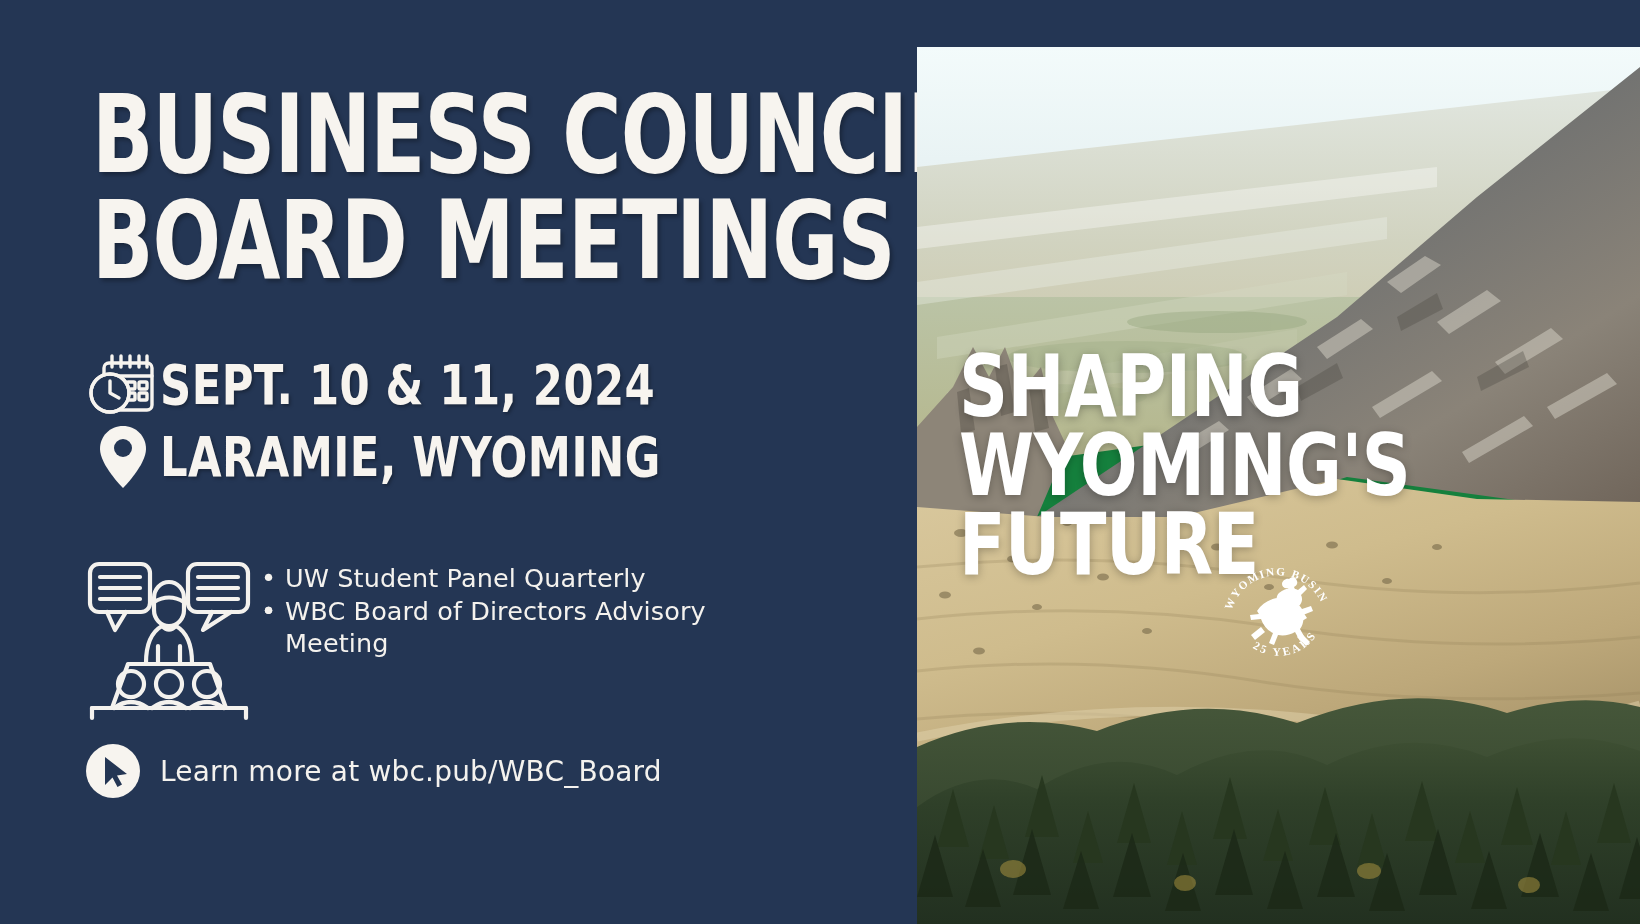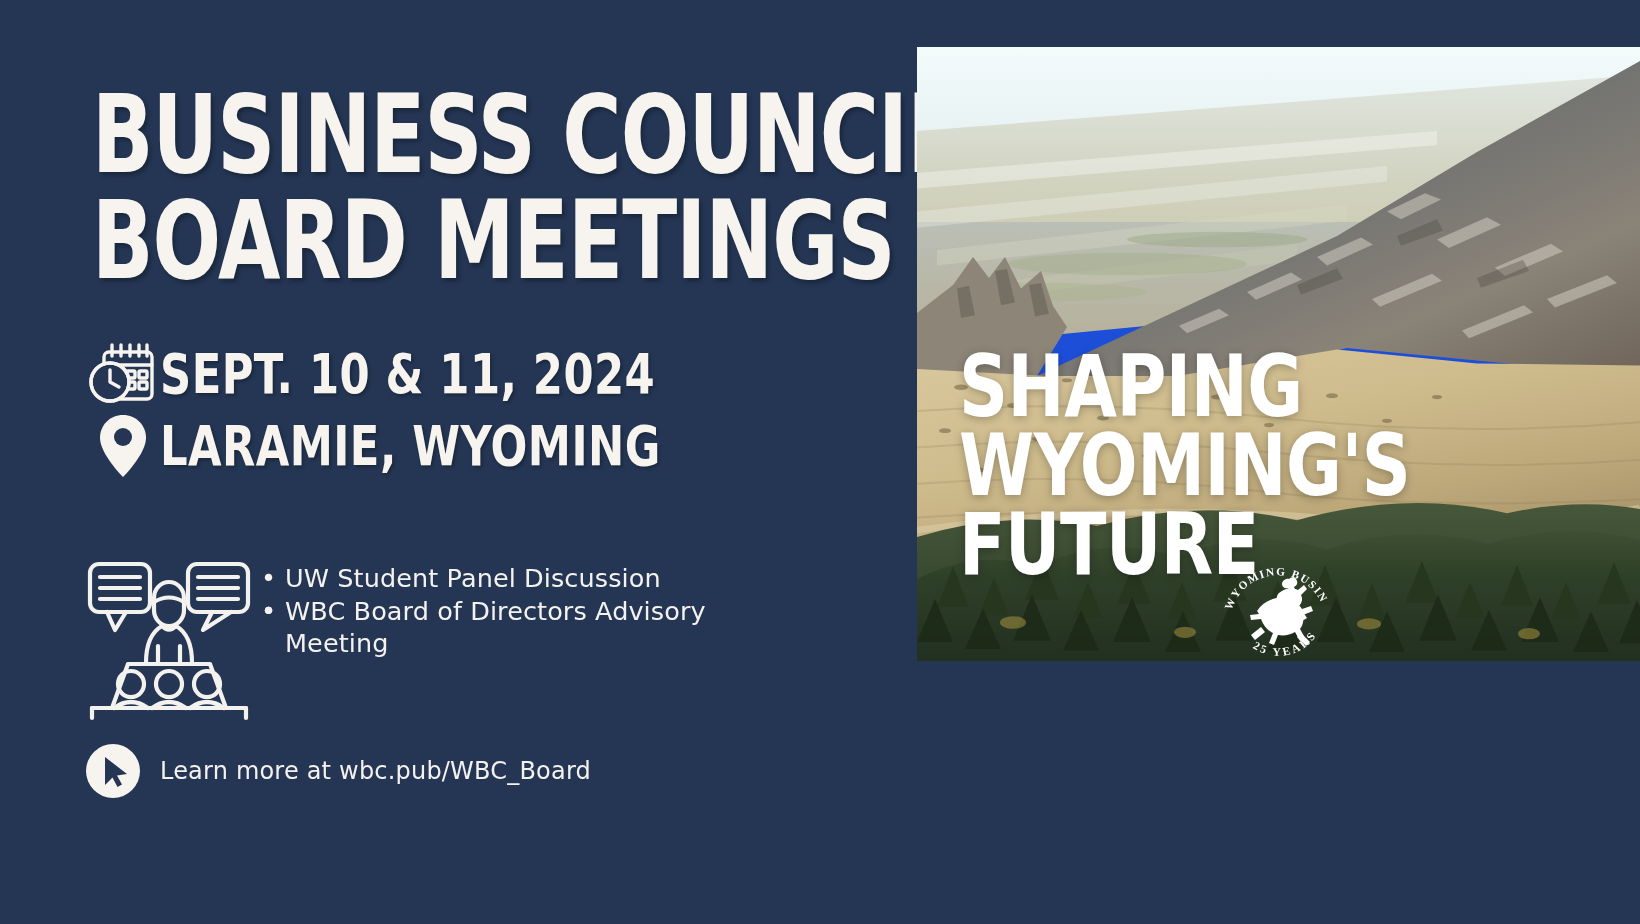--- a/index.html
+++ b/index.html
@@ -36,21 +36,21 @@
     letter-spacing:-1px;
     text-transform:uppercase;
     transform:scaleX(0.83);
     transform-origin:left top;
     text-shadow:3px 3px 5px rgba(0,0,0,0.30);
   }
   .headline .l1,.headline .l2{display:block;white-space:nowrap;}
 
   
   .meta{
-    position:absolute;left:86px;top:341px;
+    position:absolute;left:86px;top:352px;
   }
   .meta-row{
     display:flex;align-items:center;
     margin-bottom:6px;
   }
   .meta-icon{
     width:74px;height:66px;
     display:flex;align-items:center;justify-content:center;
     flex:0 0 74px;
   }
@@ -108,33 +108,33 @@
     display:flex;align-items:center;
   }
   .cta-icon{
     width:54px;height:54px;flex:0 0 54px;
     margin-right:20px;
   }
   .cta-icon svg{display:block;}
   .cta-text{
     color:#F4F2EE;
     font-family:"DejaVu Sans","Liberation Sans",sans-serif;
-    font-size:24px;
+    font-size:28px;
     font-weight:400;
     letter-spacing:0.2px;
     white-space:nowrap;
   }
 
   
   .photo{
     position:absolute;
     left:917px;top:47px;
-    width:723px;height:614px;
+    width:723px;height:877px;
     overflow:hidden;
-    background:#1d4ed8;
+    background:#15803d;
   }
   .photo-svg{position:absolute;left:0;top:0;width:100%;height:100%;display:block;}
 
   .overlay-title{
     position:absolute;
     left:42px;top:300px;
     width:640px;
     color:#FFFFFF;
     font-family:"Liberation Sans Narrow","DejaVu Sans Condensed","Liberation Sans",sans-serif;
     font-weight:bold;
@@ -234,21 +234,21 @@
 
           <circle cx="47" cy="126" r="13"></circle>
           <circle cx="85" cy="126" r="13"></circle>
           <circle cx="123" cy="126" r="13"></circle>
           <path d="M30 150 q17 -12 34 0"></path>
           <path d="M68 150 q17 -12 34 0"></path>
           <path d="M106 150 q17 -12 34 0"></path>
         </svg>
       </div>
       <ul class="agenda-list">
-        <li><span class="dot">•</span><span>UW Student Panel Discussion</span></li>
+        <li><span class="dot">•</span><span>UW Student Panel Quarterly</span></li>
         <li><span class="dot">•</span></li>
         <li><span class="dot">•</span><span>WBC Board of Directors Advisory Meeting</span></li>
       </ul>
     </div>
 
     <div class="cta">
       <div class="cta-icon">
         <svg width="54" height="54" viewBox="0 0 54 54">
           <circle cx="27" cy="27" r="27" fill="#F7F4EF"></circle>
           <path d="M19 13 L19 41 L26.5 33.5 L31.5 43 L36 40.5 L31 31.5 L41 30 Z" fill="#243654"></path>

